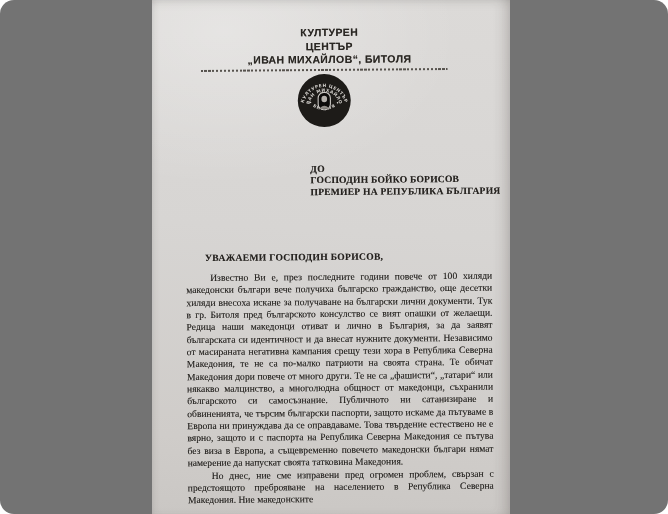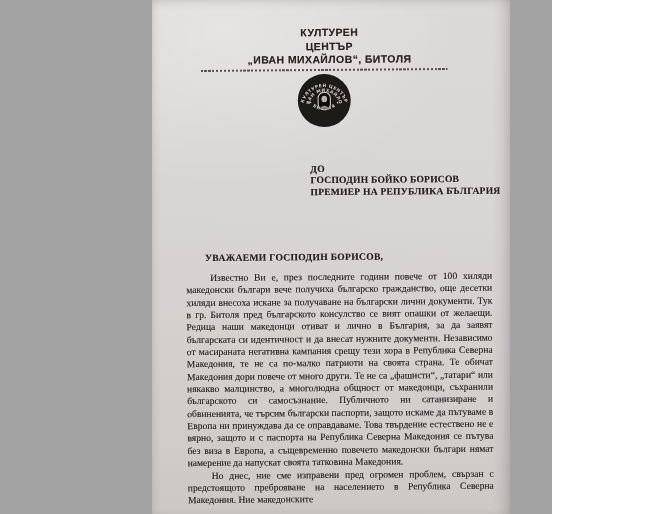--- a/index.html
+++ b/index.html
@@ -4,22 +4,23 @@
 <style>
   html, body {
     margin: 0; padding: 0;
     width: 668px; height: 514px;
     background: #ffffff;
     overflow: hidden;
     font-family: "Liberation Serif", serif;
   }
   .canvas {
     position: relative;
-    width: 552px; height: 514px;
-    background: #a3a3a3;
+    width: 668px; height: 514px;
+    background: #737373;
+    border-radius: 14px;
   }
   
   .paper {
     position: absolute;
     left: 152px; top: 0;
     width: 358px; height: 514px;
     background:
       radial-gradient(120% 55% at 20% 6%, rgba(255,255,255,0.30), rgba(255,255,255,0) 55%),
       linear-gradient(183deg, #dcdad8 0%, #d7d5d3 45%, #cfccc9 85%, #cac7c4 100%);
     box-shadow:

